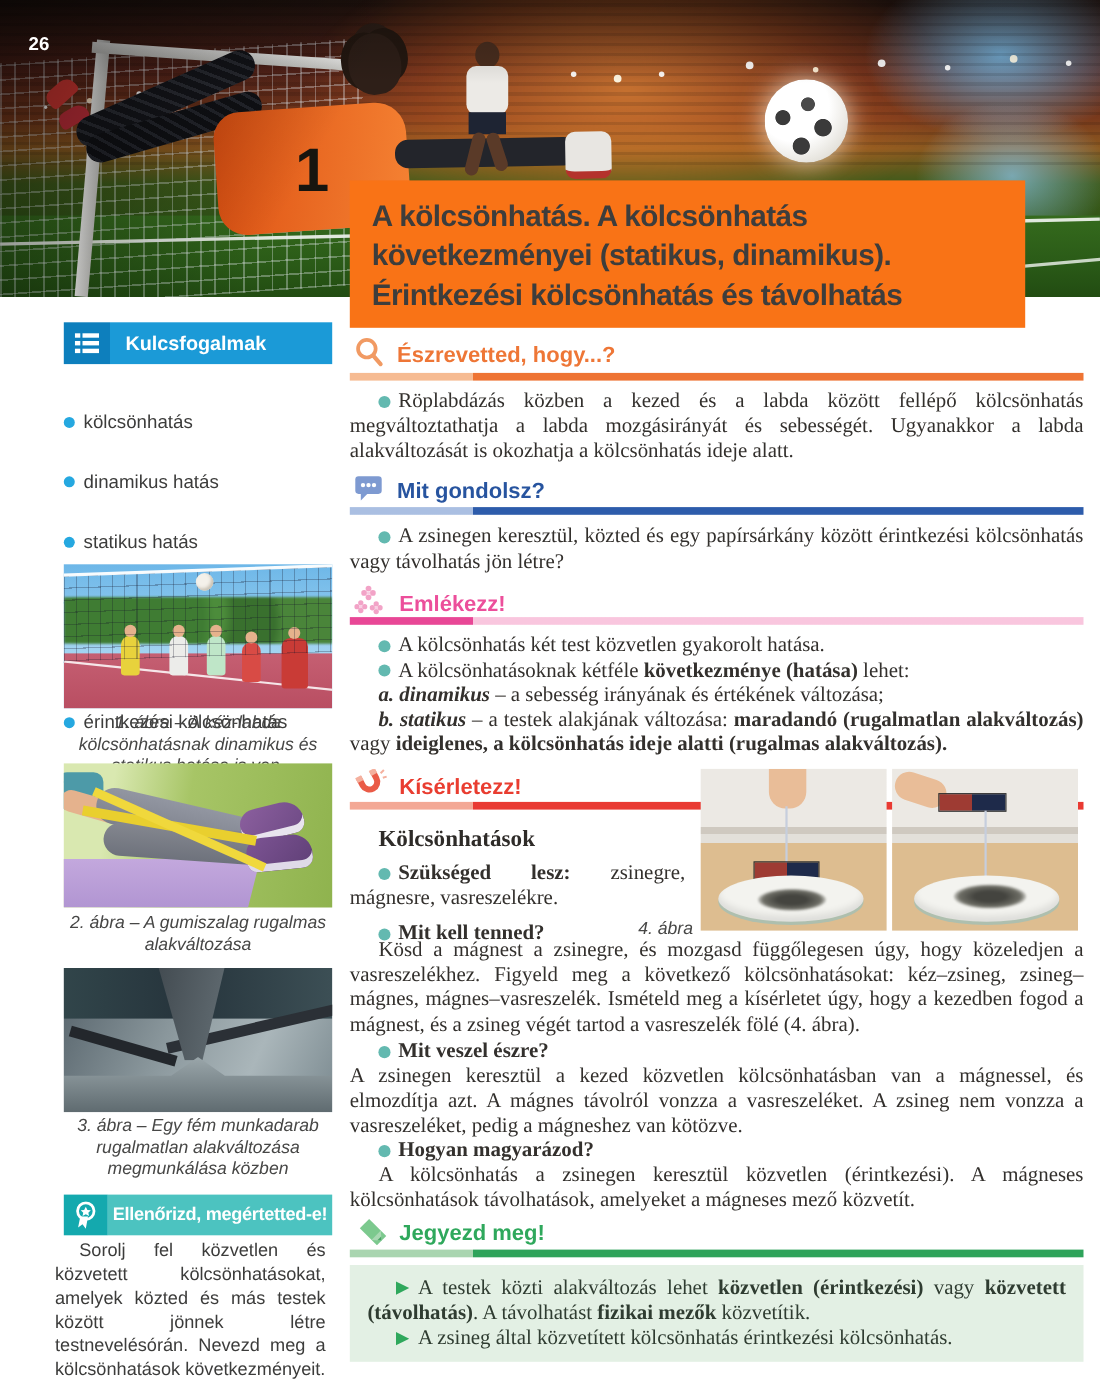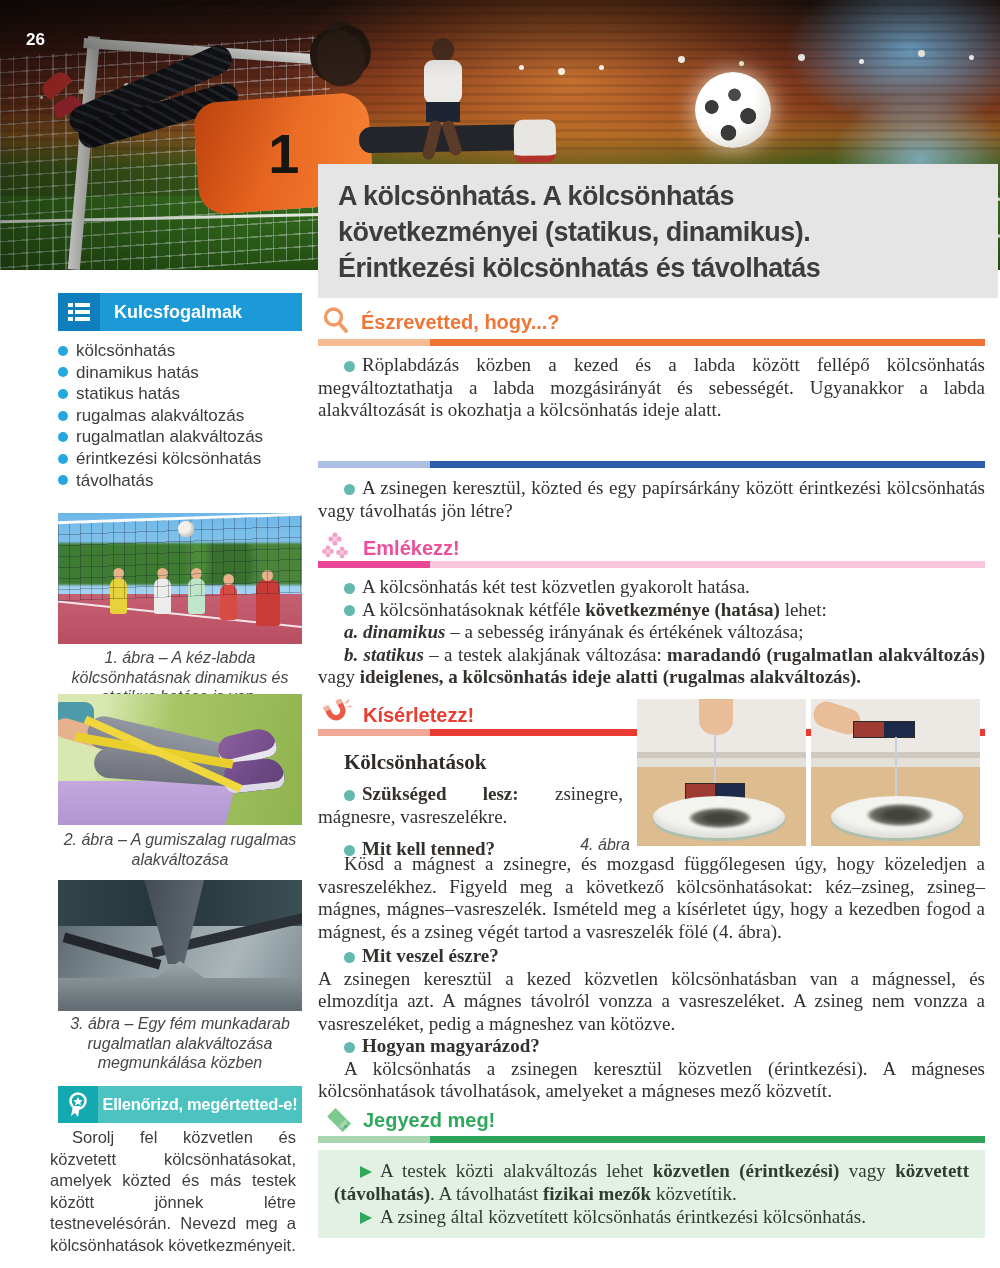--- a/index.html
+++ b/index.html
@@ -56,31 +56,31 @@
     background:radial-gradient(circle at 70% 58%,#3a3a3a 0 11%,transparent 12%),
                radial-gradient(circle at 44% 80%,#3a3a3a 0 10%,transparent 11%),
                radial-gradient(circle at 22% 46%,#3a3a3a 0 9%,transparent 10%),
                radial-gradient(circle at 52% 30%,#4a4a4a 0 9%,transparent 10%),
                radial-gradient(circle at 35% 32%,#ffffff 0 45%,#e8e6e0 72%,#cfcac0 100%);}
   .vig{position:absolute;left:0;top:0;right:0;bottom:0;
     background:linear-gradient(120deg,rgba(0,0,0,.5),transparent 32%),linear-gradient(0deg,transparent 72%,rgba(0,0,0,.3));}
   .pageno{position:absolute;left:26px;top:30px;font-family:"Liberation Sans",sans-serif;font-weight:700;font-size:17px;color:#ffffff;}
 
   
-  .title-card{position:absolute;left:318px;top:164px;width:680px;background:#e5e5e5;padding:14px 20px 12px 20px;box-sizing:border-box;}
+  .title-card{position:absolute;left:318px;top:164px;width:614px;background:#f97316;padding:14px 20px 12px 20px;box-sizing:border-box;}
   .title-line{font-family:"Liberation Sans",sans-serif;font-weight:700;font-size:27px;line-height:36px;color:#3d3d3c;letter-spacing:-0.5px;}
 
   
   .kulcs-head{position:absolute;left:58px;top:293px;width:244px;height:38px;display:flex;}
   .kulcs-icon{width:42px;height:38px;background:#0d7fbd;display:flex;align-items:center;justify-content:center;}
   .kulcs-label{flex:1;background:#1b9ad7;color:#fff;display:flex;align-items:center;padding-left:14px;
     font-family:"Liberation Sans",sans-serif;font-weight:700;font-size:18px;}
   .kulcs-list{position:absolute;left:58px;top:340px;width:244px;margin:0;padding:0;list-style:none;
     font-family:"Liberation Sans",sans-serif;font-size:17px;line-height:21.6px;color:#3c3c3b;}
-  .kulcs-list li{display:flex;align-items:center;}
+  .kulcs-list li{display:flex;align-items:center;margin-top:33px;}
   .sdot{display:inline-block;width:10px;height:10px;border-radius:50%;background:#25a8e0;margin-right:8px;flex:0 0 auto;}
 
   .fig{position:absolute;left:58px;width:244px;height:131px;overflow:hidden;}
   .caption{position:absolute;left:50px;width:260px;text-align:center;
     font-family:"Liberation Sans",sans-serif;font-style:italic;font-size:16px;line-height:19.5px;color:#474746;}
 
   
   .f1{top:513px;background:linear-gradient(#6db7e8,#9ed1f0 55%,#bfe3f5);}
   .f1-trees{position:absolute;left:0;top:30px;width:100%;height:42px;filter:blur(1px);
     background:radial-gradient(circle at 12% 50%,#3f7c33 0 45%,transparent 50%),
@@ -329,20 +329,32 @@
         <line x1="17.5" y1="17.5" x2="24" y2="25" stroke="#f19a63" stroke-width="3.8" stroke-linecap="round"></line>
       </svg>
     </span>
     <span>Észrevetted, hogy...?</span>
   </div>
   <div class="sec-rule r-orange" style="top:339px;"></div>
   <div class="body" style="top:354px;">
     <p><span class="dot"></span><span>Röplabdázás közben a kezed és a labda között fellépő kölcsönhatás megváltoztathatja a labda mozgásirányát és sebességét. Ugyanakkor a labda alakváltozását is okozhatja a kölcsönhatás ideje alatt.</span></p>
   </div>
 
+  <div class="sec-head t-blue" style="top:431px;">
+    <span>
+      <svg width="28" height="26" viewBox="0 0 28 26">
+        <rect x="1" y="2" width="24" height="16" rx="3" fill="#7e9ad1"></rect>
+        <polygon points="6,17 6,24 13,17" fill="#7e9ad1"></polygon>
+        <circle cx="8" cy="10" r="2" fill="#ffffff"></circle>
+          <circle cx="13" cy="10" r="2" fill="#ffffff"></circle>
+          <circle cx="18" cy="10" r="2" fill="#ffffff"></circle>
+      </svg>
+    </span>
+    <span>Mit gondolsz?</span>
+  </div>
   <div class="sec-rule r-blue" style="top:461px;"></div>
   <div class="body" style="top:477px;">
     <p><span class="dot"></span><span>A zsinegen keresztül, közted és egy papírsárkány között érintkezési kölcsönhatás vagy távolhatás jön létre?</span></p>
   </div>
 
   <div class="sec-head t-pink" style="top:531px;">
     <span>
       <svg width="30" height="30" viewBox="0 0 30 30">
         <g fill="#f2a3c7">
           <circle cx="13" cy="4" r="2.6"></circle>

